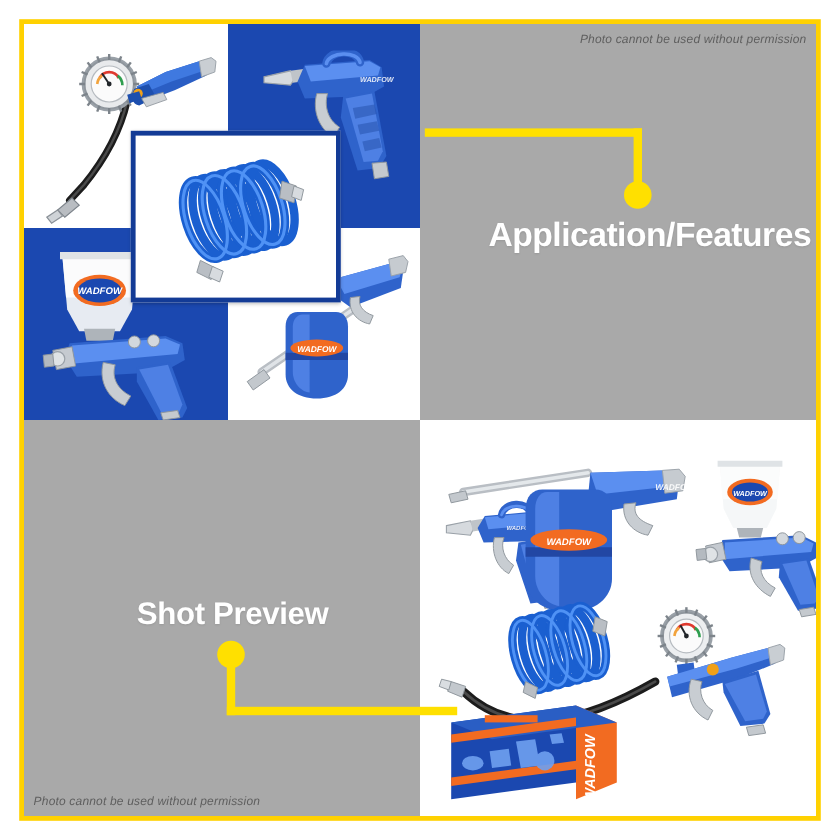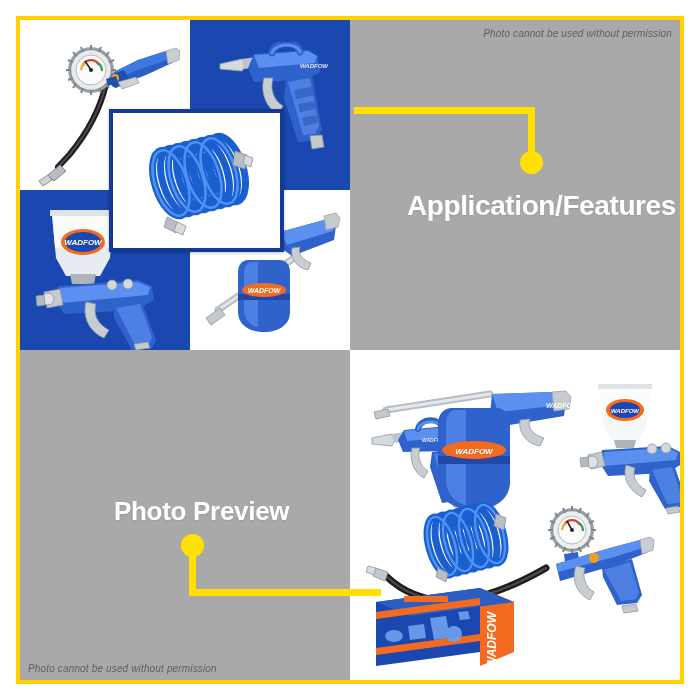--- a/index.html
+++ b/index.html
@@ -54,21 +54,21 @@
   #wm-bottom { left: 8px; bottom: 6px; }
 
   
   .callout-label {
     position: absolute;
     color: #ffffff;
     font-weight: bold;
     white-space: nowrap;
     text-shadow: 0 1px 2px rgba(0,0,0,.10);
   }
-  #label-app  { left: 387px; top: 160px; font-size: 28px; letter-spacing: -0.4px; margin-top: 10px; }
+  #label-app  { left: 387px; top: 160px; font-size: 28px; letter-spacing: -0.4px; }
   #label-shot { left: 94px;  top: 476px; font-size: 26px; letter-spacing: -0.3px; }
 
   
   .conn { position: absolute; background: #FFE000; }
   #conn-app-h   { left: 334px; top: 87px;  width: 181px; height: 7px; }
   #conn-app-v   { left: 508px; top: 87px;  width: 7px;   height: 55px; }
   #conn-app-dot { left: 500px; top: 131px; width: 23px;  height: 23px; border-radius:50%; }
 
   #conn-shot-dot { left: 161px; top: 514px; width: 23px; height: 23px; border-radius:50%; }
   #conn-shot-v   { left: 169px; top: 525px; width: 7px;  height: 51px; }
@@ -413,16 +413,16 @@
     <div class="conn" id="conn-app-h"></div>
     <div class="conn" id="conn-app-v"></div>
     <div class="conn" id="conn-app-dot"></div>
 
     <div class="conn" id="conn-shot-dot"></div>
     <div class="conn" id="conn-shot-v"></div>
     <div class="conn" id="conn-shot-h"></div>
 
     <div class="callout-label" id="label-app">Application/Features</div>
 
-    <div class="callout-label" id="label-shot">Photo Preview</div>
+    <div class="callout-label" id="label-shot">Shot Preview</div>
 
   </div>
 </div>
 
 </body></html>

